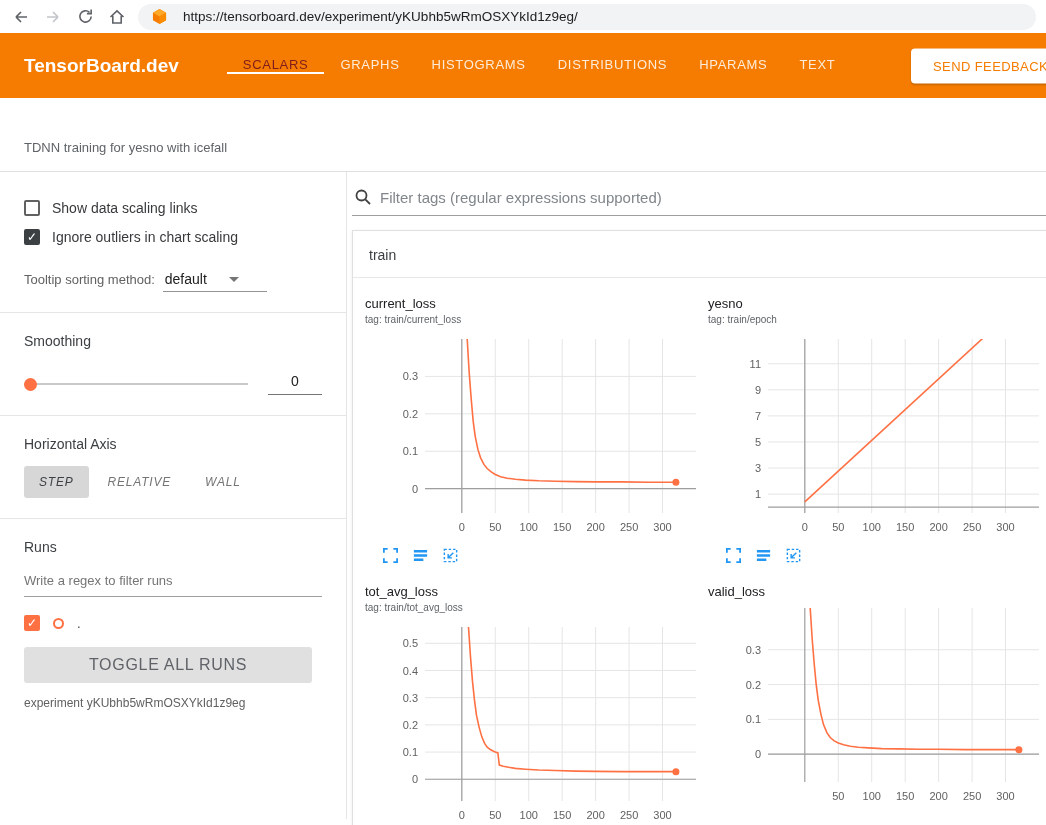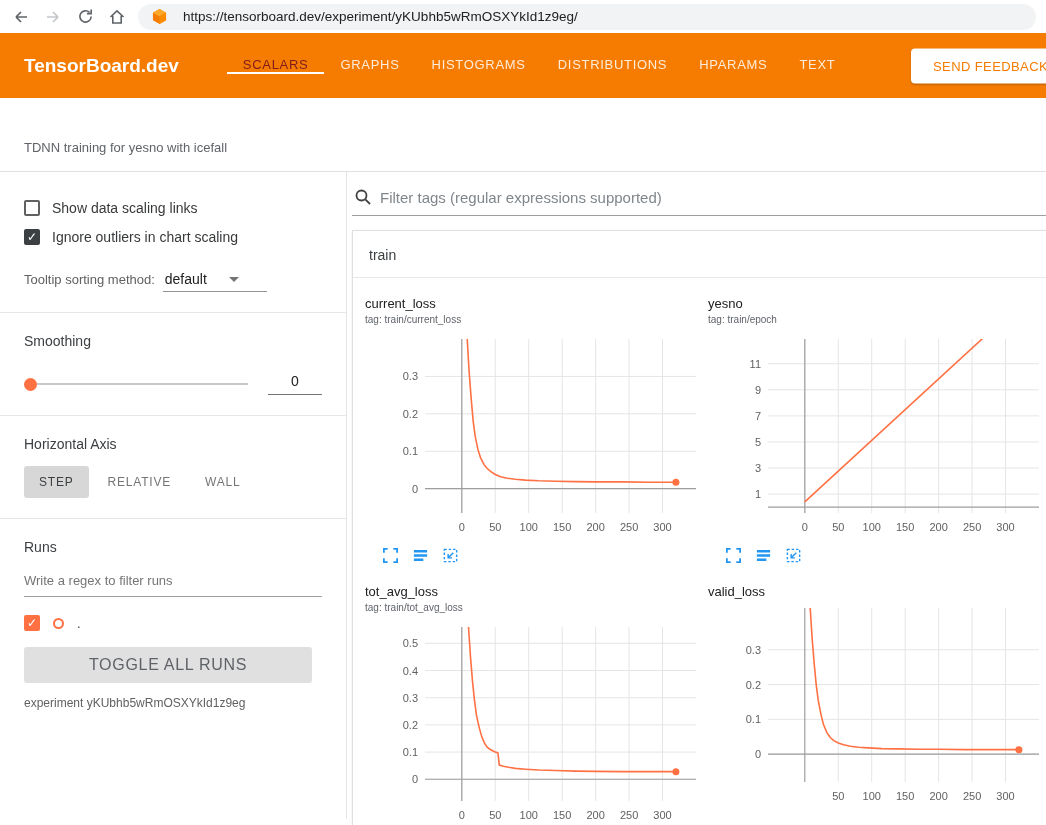--- a/index.html
+++ b/index.html
@@ -60,21 +60,21 @@
   .slider-row { display:flex; align-items:center; margin-top:24px; }
   .slider { flex:1; height:2px; background:#c9c9c9; position:relative; cursor:pointer; }
   .slider-thumb { position:absolute; left:0; top:-5.5px; width:13px; height:13px;
                   border-radius:50%; background:var(--run,#ff7043); }
   .smooth-val { width:54px; margin-left:20px; text-align:center; font-size:14px; color:#212121;
                 border-bottom:1px solid #757575; padding-bottom:5px; }
 
   .axis-btns { display:flex; align-items:center; gap:4px; margin-top:14px; }
   .axis-btn { border:none; background:transparent; color:#757575; font-family:inherit;
               font-size:12px; font-weight:500; letter-spacing:.8px; padding:9px 15px;
-              border-radius:3px; cursor:pointer; }
+              border-radius:3px; cursor:pointer;font-style:italic; }
   .axis-btn.selected { background:#d7d7d7; color:#3c4043; }
 
   .runs-filter { margin-top:16px; border-bottom:1px solid #9e9e9e; padding-bottom:7px; }
   .runs-filter input { border:none; outline:none; background:transparent; width:100%;
                        font-family:inherit; font-size:13px; color:#212121; }
   .runs-filter input::placeholder { color:#757575; }
   .run-row { display:flex; align-items:center; gap:13px; margin-top:18px; }
   .run-circle { width:11px; height:11px; border:2px solid var(--run,#ff7043);
                 border-radius:50%; flex:0 0 auto; }
   .run-name { font-size:13px; color:#424242; }

